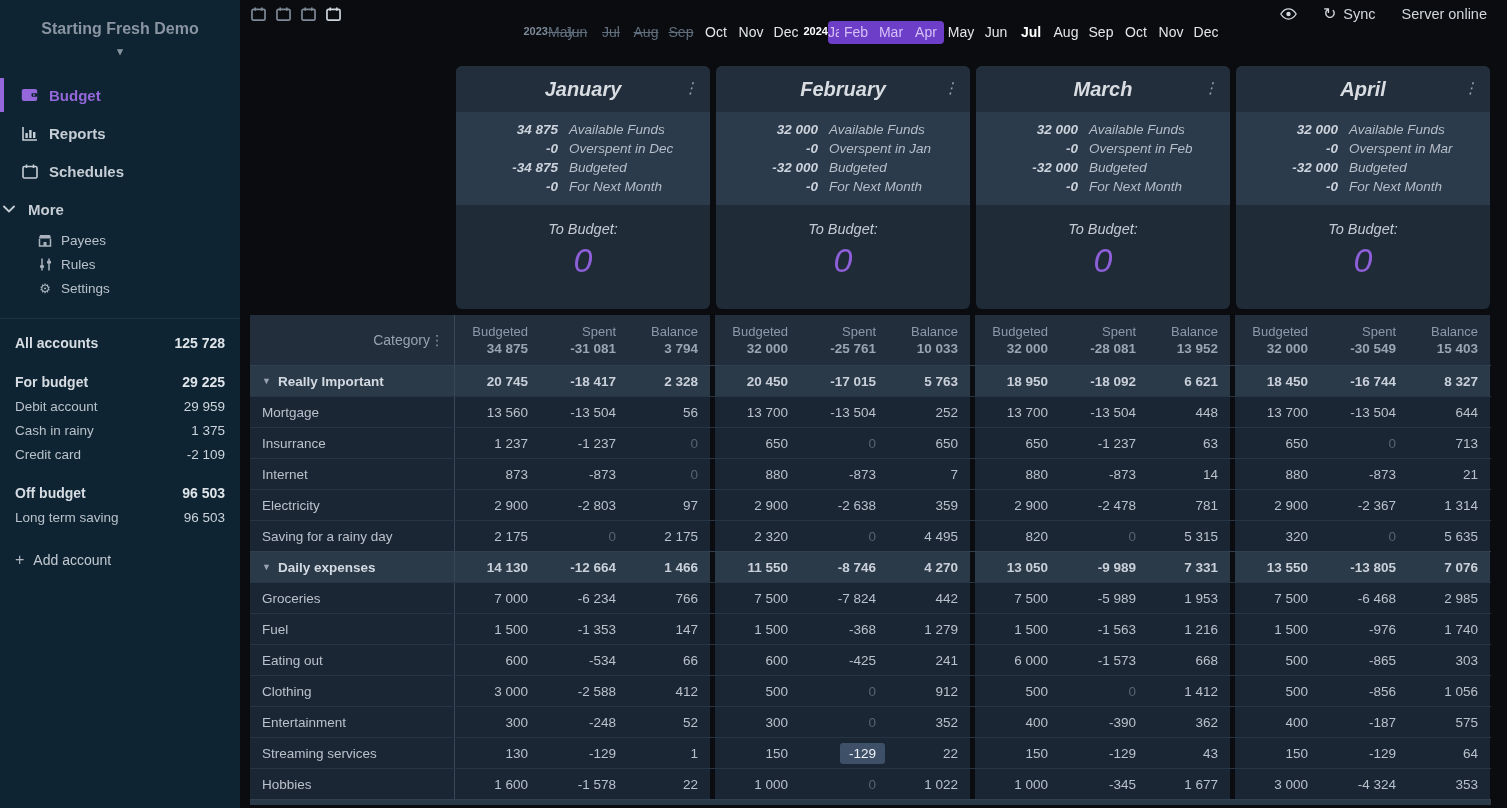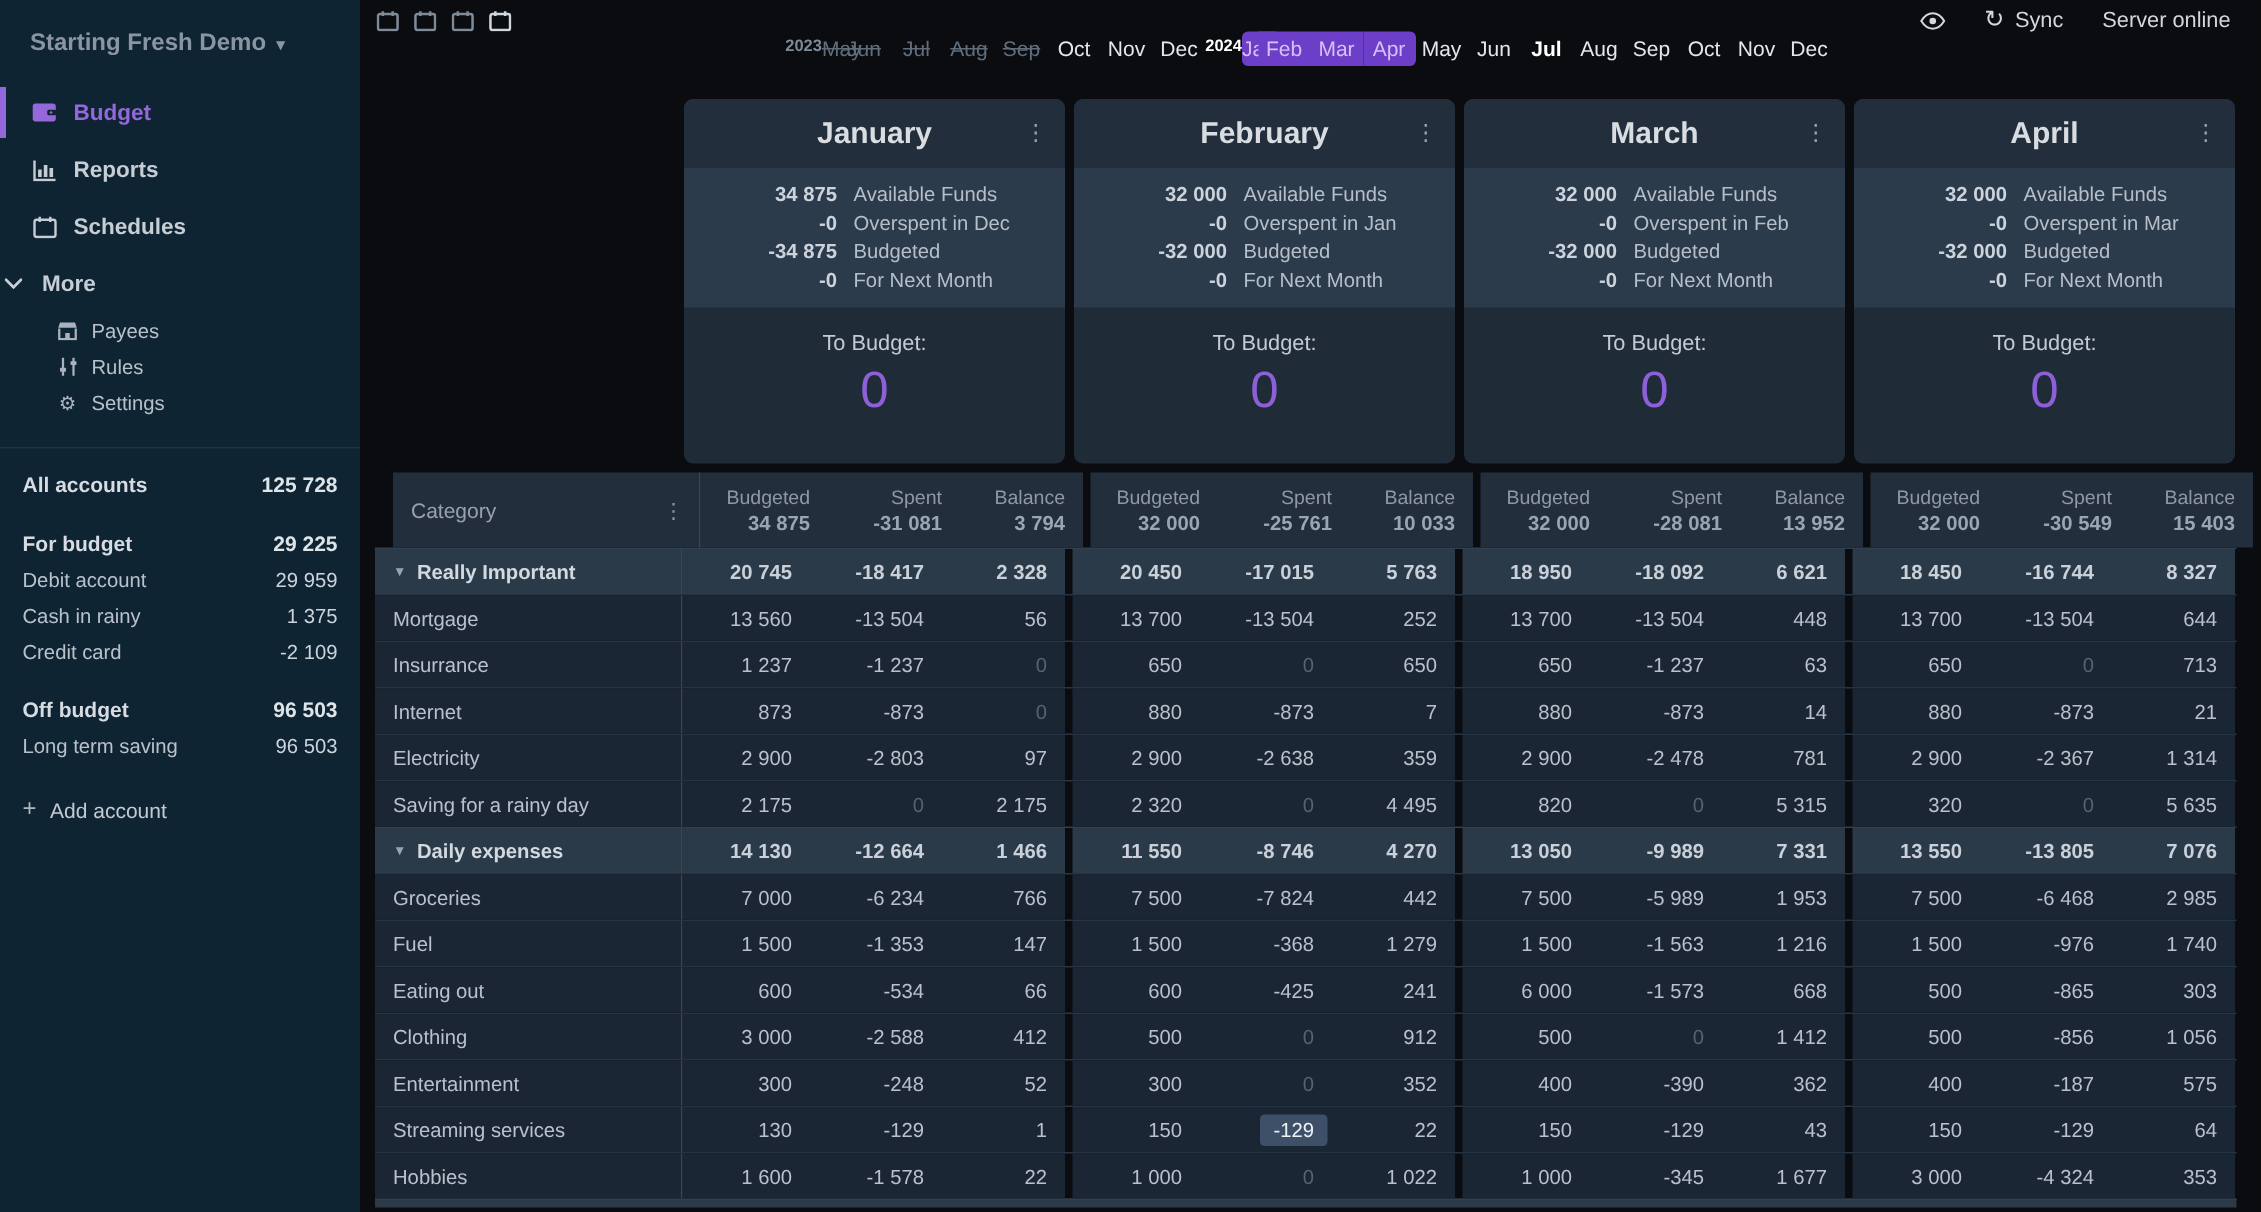--- a/index.html
+++ b/index.html
@@ -1,21 +1,21 @@
 <!DOCTYPE html>
 <html><head>
 <meta charset="utf-8">
 <style>
   * { margin:0; padding:0; box-sizing:border-box; }
   html,body { width:1507px; height:808px; overflow:hidden; }
   body { background:#0a0c0f; font-family:"Liberation Sans",sans-serif; position:relative; color:#c5ccd4; }
 
   
   .sidebar { position:absolute; left:0; top:0; bottom:0; width:240px; background:#0e2432; }
-  .sb-title { display:flex; align-items:center; gap:7px; padding:20px 20px 10px 20px; color:#8b95a2; font-weight:bold; font-size:16px; cursor:pointer; }
+  .sb-title { display:flex; align-items:center; gap:7px; padding:20px 20px 10px 20px; color:#8b95a2; font-weight:bold; font-size:16px; cursor:pointer;flex-direction:column; }
   .sb-title .caret { font-size:11px; color:#8b95a2; }
   .nav { margin-top:8px; }
   .nav-item { position:relative; display:flex; align-items:center; gap:11px; height:38px; padding-left:21px; font-size:15px; font-weight:bold; color:#c6cdd5; cursor:pointer; }
   .nav-item.active { color:#9468db; }
   .nav-item.active::before { content:""; position:absolute; left:0; top:2px; bottom:2px; width:4px; background:#9468db; }
   .icn { display:inline-flex; width:17px; justify-content:center; }
   .icn svg { display:block; }
   .more-row { display:flex; align-items:center; gap:11px; height:38px; font-size:15px; font-weight:bold; color:#c6cdd5; cursor:pointer; }
   .sub-item { display:flex; align-items:center; gap:9px; height:24px; padding-left:38px; font-size:13.5px; color:#b9c1ca; cursor:pointer; }
   .sub-item .icn { width:14px; font-size:13px; color:#aab3bd; }
@@ -42,41 +42,41 @@
   .year { height:15px; font-size:11px; font-weight:bold; color:#ffffff; }
   .year.dim { color:#7d8a98; }
   .mlabel { font-size:14px; color:#e4e7ea; padding:3px 0 4px 0; width:100%; text-align:center; cursor:pointer; }
   .m-past { color:#5f6d7c; text-decoration:line-through; }
   .m-cur { color:#ffffff; font-weight:bold; }
   .m-sel { background:#6d3fc8; color:#d6c0f8; }
   .m-sel-first { border-radius:4px 0 0 4px; }
   .m-sel-last { border-radius:0 4px 4px 0; }
 
   
-  .cards { position:absolute; left:456px; top:66px; display:flex; gap:6px; }
+  .cards { position:absolute; left:456px; top:66px; display:flex; gap:6px;font-style:italic; }
   .card { width:254px; height:243px; border-radius:6px; overflow:hidden; background:#202b38; }
   .card-header { height:46px; background:#222e3c; display:flex; align-items:center; justify-content:center; position:relative; }
   .card-title { font-size:20px; font-weight:bold; color:#d9dde2; }
   .card-menu { position:absolute; right:12px; top:13px; color:#9aa4b0; font-size:15px; cursor:pointer; }
   .card-stats { background:#2c3b4b; padding:10px 16px 11px 14px; display:grid; grid-template-columns:88px 1fr; column-gap:11px; row-gap:4px; font-size:13.5px; }
   .stat-val { text-align:right; font-weight:bold; color:#ccd3dc; }
   .stat-lbl { color:#b6bec9; }
   .card-tobudget { text-align:center; padding-top:16px; }
   .tb-lbl { font-size:14.5px; color:#c3cad4; }
   .tb-val { font-size:34px; color:#8d5fd8; margin-top:4px; cursor:pointer; }
 
   
   .btable { position:absolute; left:250px; top:315px; width:1241px; }
   .t-row, .t-head { display:flex; }
   .cat-cell { width:205px; flex:none; background:#1b2634; border-right:1px solid #3a4757; display:flex; align-items:center; padding-left:12px; }
   .mgroup { width:255px; flex:none; background:#1b2634; display:flex; }
   .mgroup + .mgroup { margin-left:5px; }
   .t-head { height:50px; }
   .t-head .cat-cell, .t-head .mgroup { background:#222e3c; }
-  .t-head .cat-cell { justify-content:space-between; padding-right:10px; color:#98a2ae; font-size:14px;margin-left:12px; }
+  .t-head .cat-cell { justify-content:flex-end; padding-right:10px; color:#98a2ae; font-size:14px; }
   .dots { color:#8d97a4; cursor:pointer; font-size:14px; }
   .hc { display:flex; flex-direction:column; align-items:flex-end; justify-content:center; padding-right:12px; }
   .hl { font-size:13px; color:#8e98a9; }
   .hv { font-size:13.5px; font-weight:bold; color:#9aa5b2; margin-top:2px; }
   .c0 { width:85px; } .c1 { width:88px; } .c2 { width:82px; }
   .t-row { height:31px; border-top:1px solid #263443; }
   .t-row.group .cat-cell, .t-row.group .mgroup { background:#2b3a49; }
   .t-row.group { border-top:1px solid #31404f; }
   .cat-name { font-size:13.5px; color:#b9c1cb; cursor:pointer; }
   .t-row.group .cat-name { font-weight:bold; color:#d3d9e0; }

